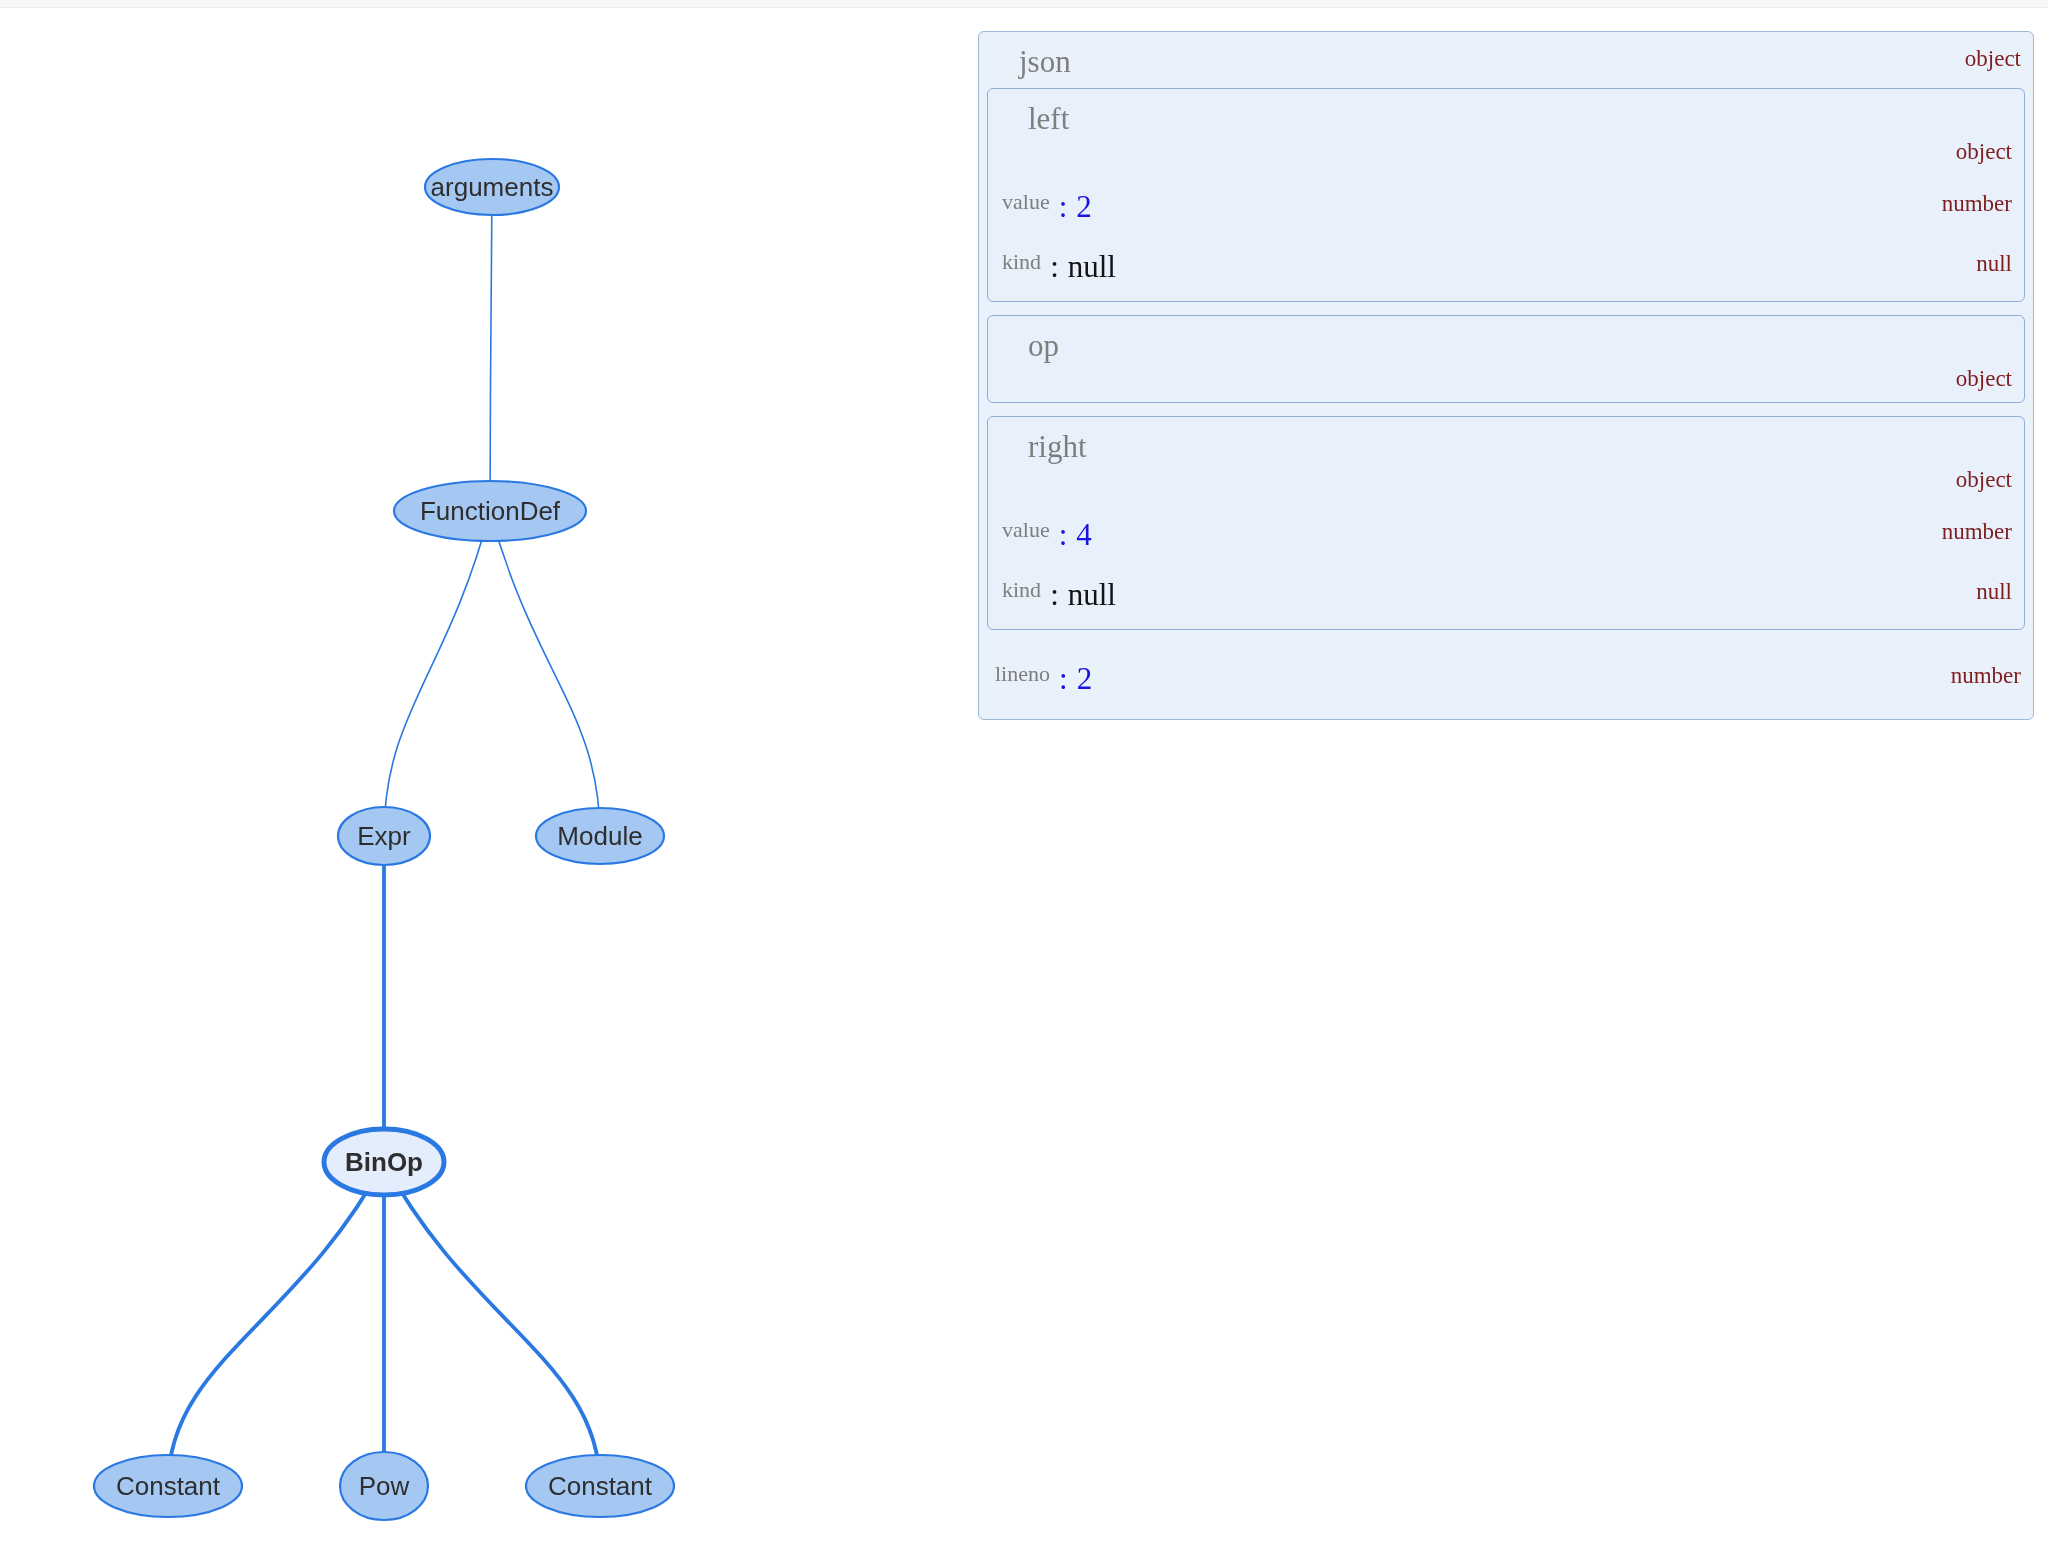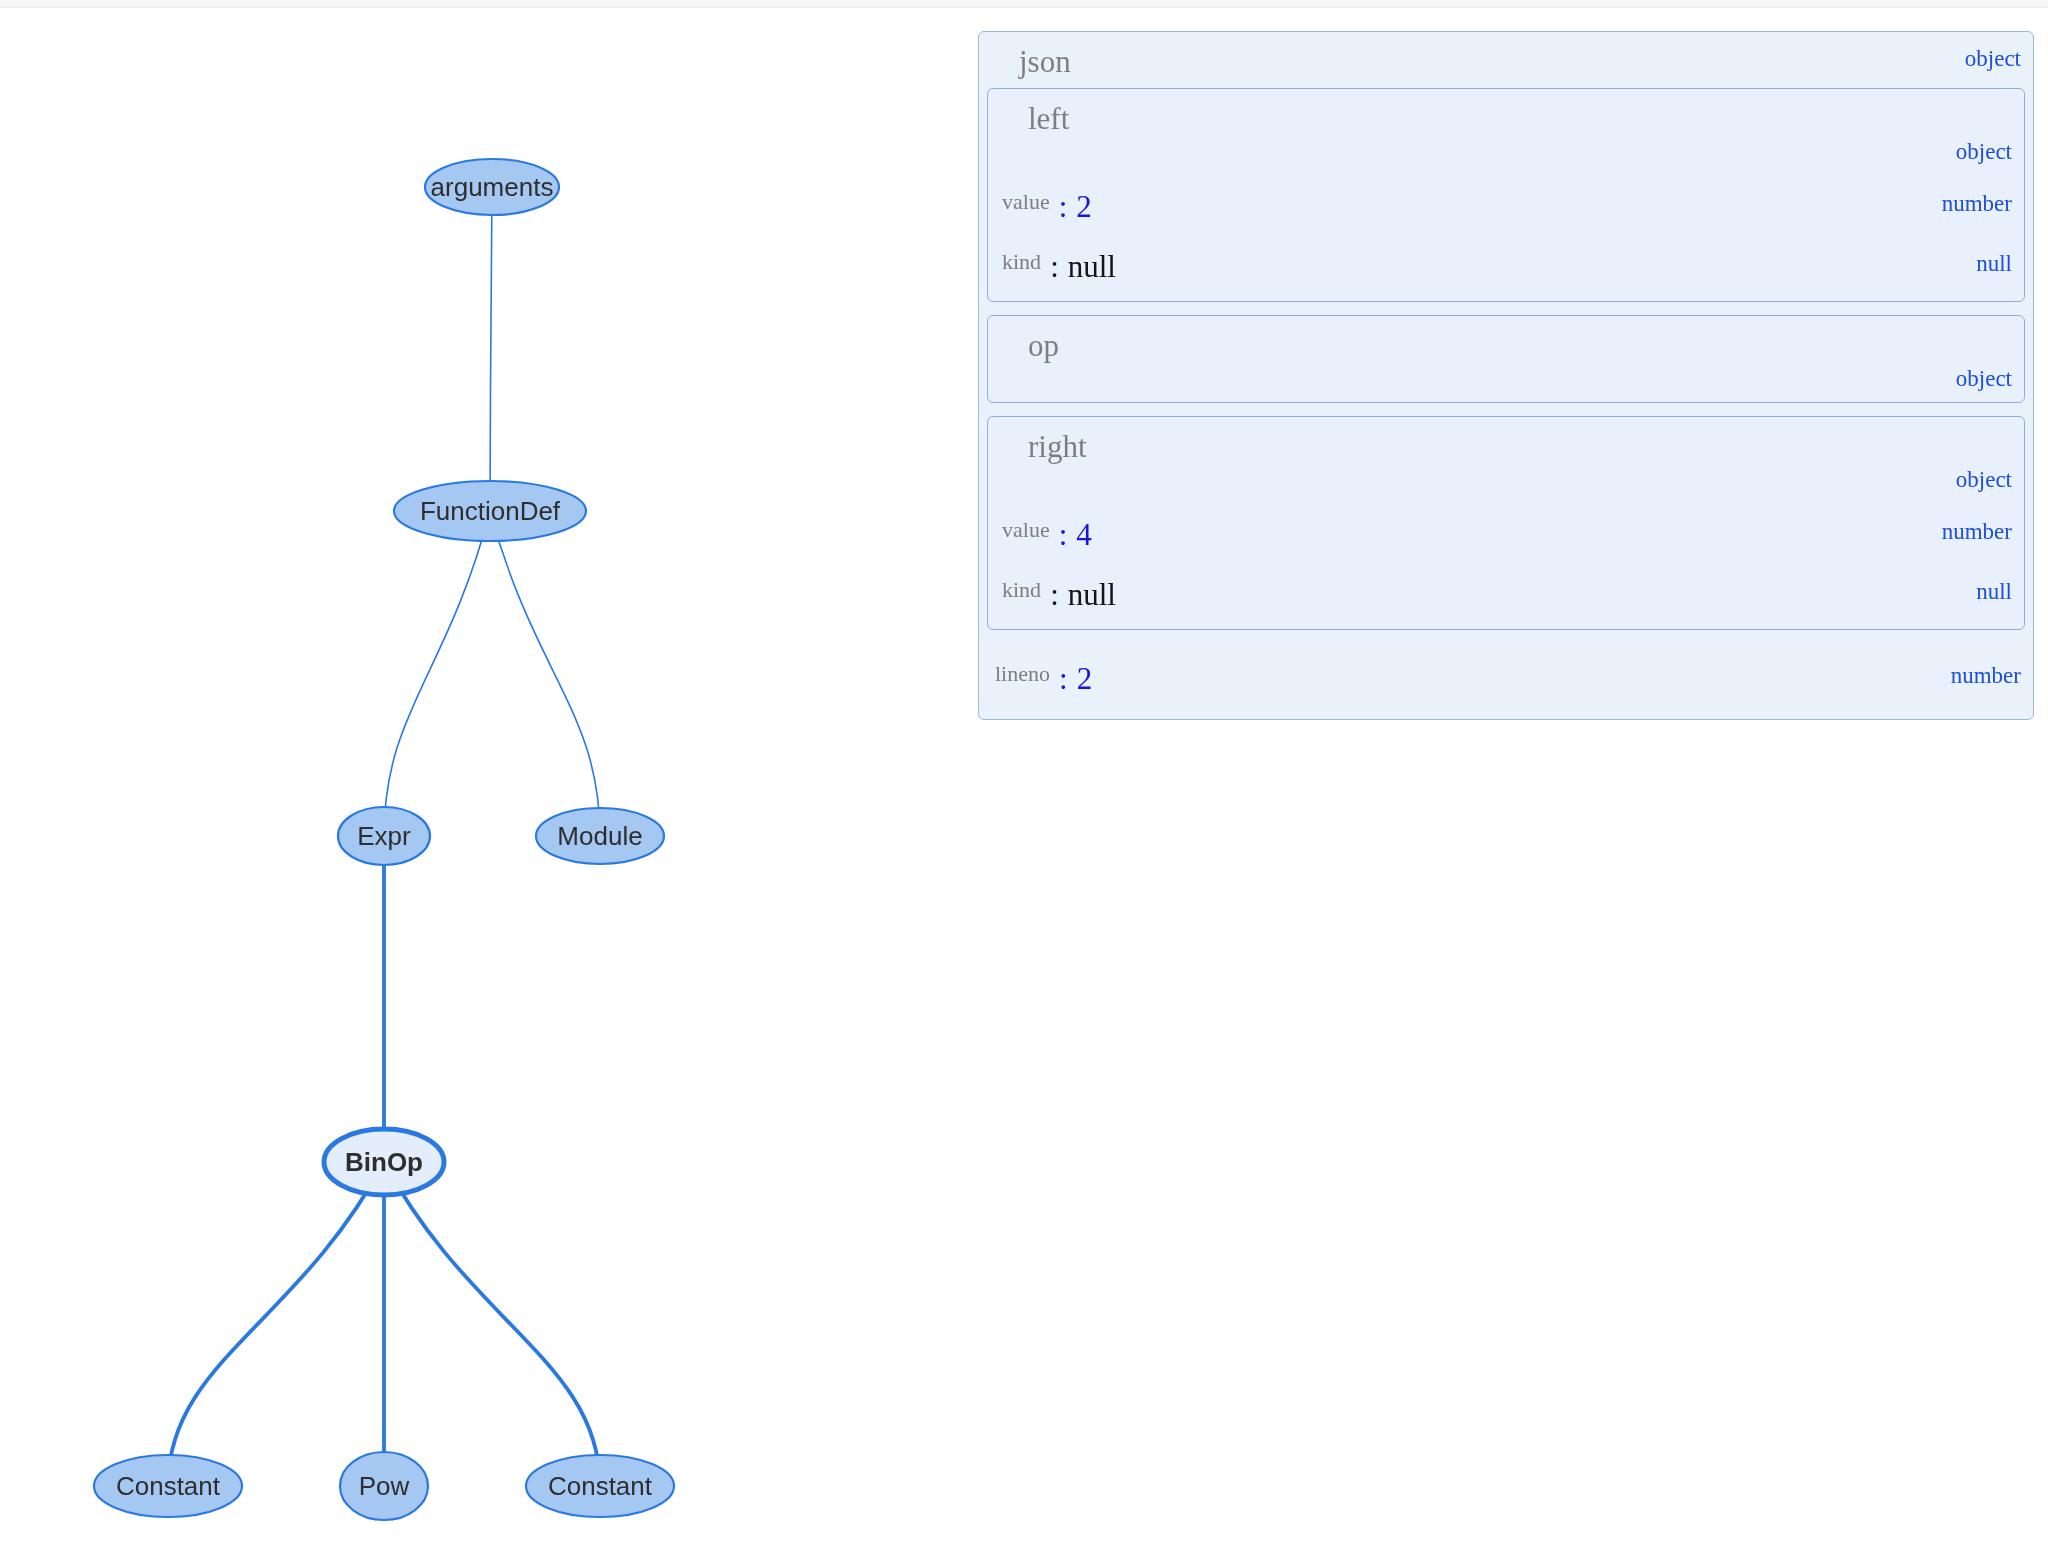--- a/index.html
+++ b/index.html
@@ -59,21 +59,21 @@
   .row-hdr   { padding: 12px 12px 10px 40px; flex-direction: column; }
   .prop-row  { padding: 14px 12px 10px 14px; }
   .row-lineno{ padding: 18px 12px 20px 16px; }
   .key {
     font-size: 31px;
     color: #7e7e7e;
   }
   .type {
     margin-left: auto;
     font-size: 23px;
-    color: #1d4ed8;
+    color: #7f1d1d;
     padding-top: 2px;
   }
   .pkey {
     font-size: 22px;
     color: #7e7e7e;
   }
   .sep {
     font-size: 31px;
     padding: 0 9px;
   }

